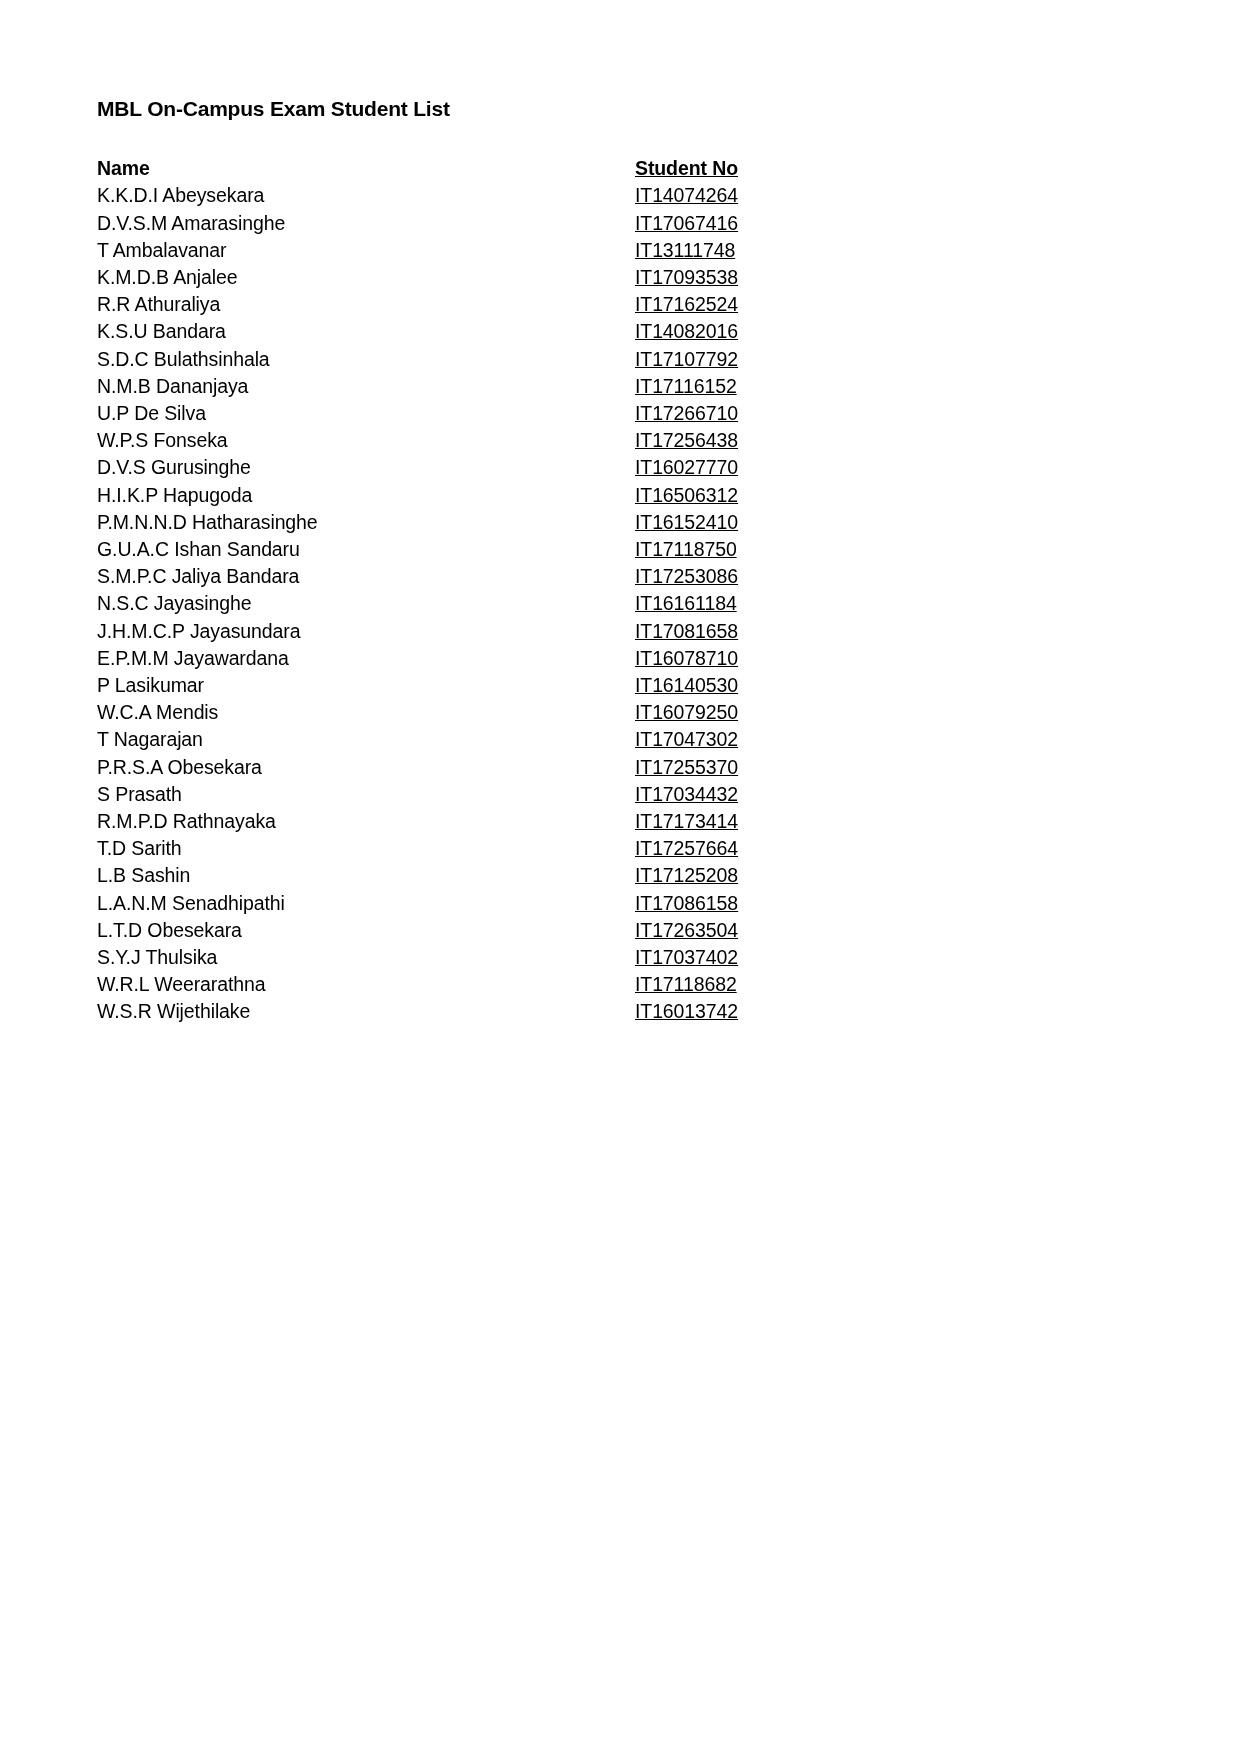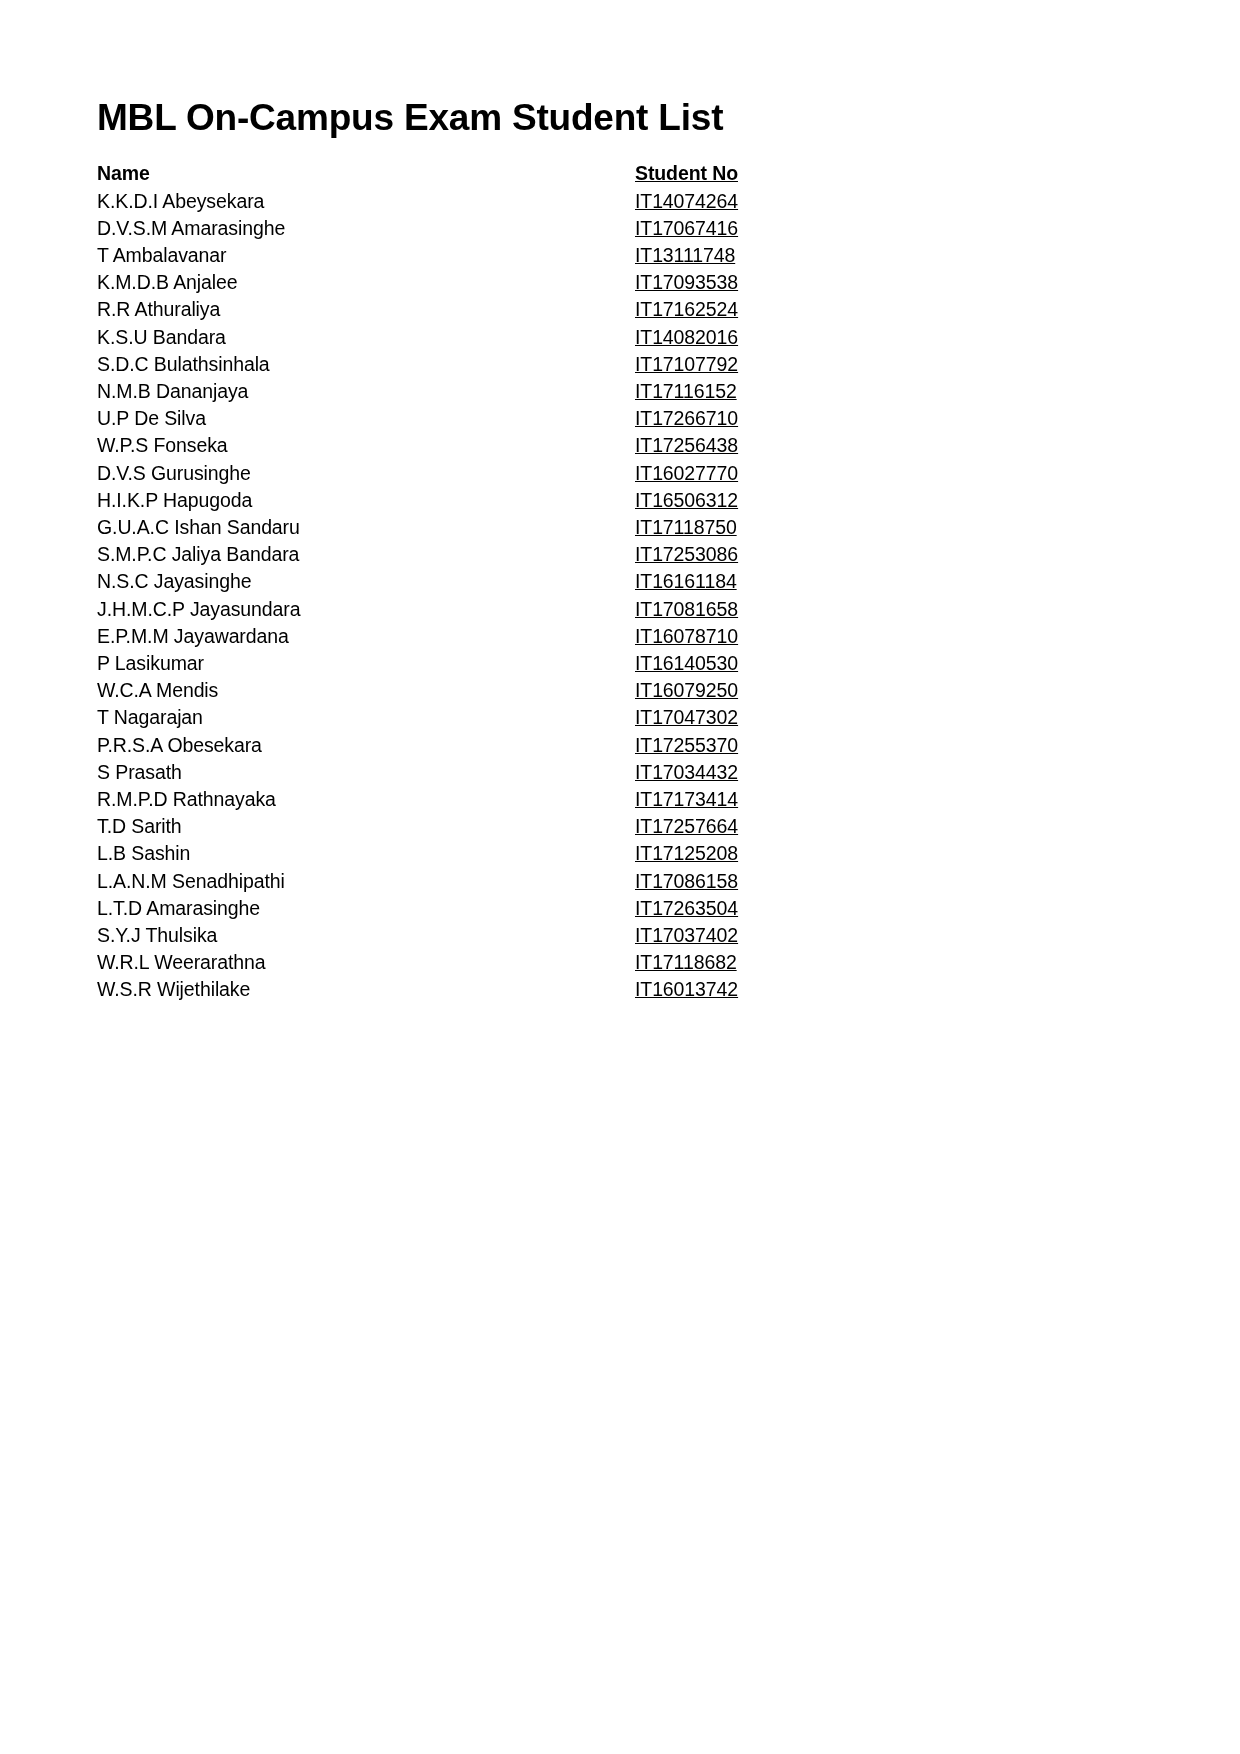--- a/index.html
+++ b/index.html
@@ -23,25 +23,25 @@
     background: #ffffff;
     overflow: hidden;
   }
   .doc-body {
     position: absolute;
     left: 97px;
     top: 96px;
     width: 800px;
   }
   .doc-title {
-    font-size: 37px;
+    font-size: 21px;
     font-weight: bold;
     letter-spacing: -0.2px;
     line-height: 1.2;
-    margin: 0 0 20px 0;
+    margin: 0 0 34px 0;
     white-space: nowrap;
   }
   table.student-table {
     border-collapse: collapse;
     border-spacing: 0;
     width: 660px;
     table-layout: fixed;
   }
   table.student-table col.col-name { width: 538px; }
   table.student-table col.col-id   { width: 122px; }
@@ -126,20 +126,24 @@
           </tr>
           <tr>
             <td class="cell-name">D.V.S Gurusinghe</td>
             <td class="cell-id">IT16027770</td>
           </tr>
           <tr>
             <td class="cell-name">H.I.K.P Hapugoda</td>
             <td class="cell-id">IT16506312</td>
           </tr>
           <tr>
+            <td class="cell-name">P.M.N.N.D Hatharasinghe</td>
+            <td class="cell-id">IT16152410</td>
+          </tr>
+          <tr>
             <td class="cell-name">G.U.A.C Ishan Sandaru</td>
             <td class="cell-id">IT17118750</td>
           </tr>
           <tr>
             <td class="cell-name">S.M.P.C Jaliya Bandara</td>
             <td class="cell-id">IT17253086</td>
           </tr>
           <tr>
             <td class="cell-name">N.S.C Jayasinghe</td>
             <td class="cell-id">IT16161184</td>
@@ -182,21 +186,21 @@
           </tr>
           <tr>
             <td class="cell-name">L.B Sashin</td>
             <td class="cell-id">IT17125208</td>
           </tr>
           <tr>
             <td class="cell-name">L.A.N.M Senadhipathi</td>
             <td class="cell-id">IT17086158</td>
           </tr>
           <tr>
-            <td class="cell-name">L.T.D Amarasinghe</td>
+            <td class="cell-name">L.T.D Obesekara</td>
             <td class="cell-id">IT17263504</td>
           </tr>
           <tr>
             <td class="cell-name">S.Y.J Thulsika</td>
             <td class="cell-id">IT17037402</td>
           </tr>
           <tr>
             <td class="cell-name">W.R.L Weerarathna</td>
             <td class="cell-id">IT17118682</td>
           </tr>

